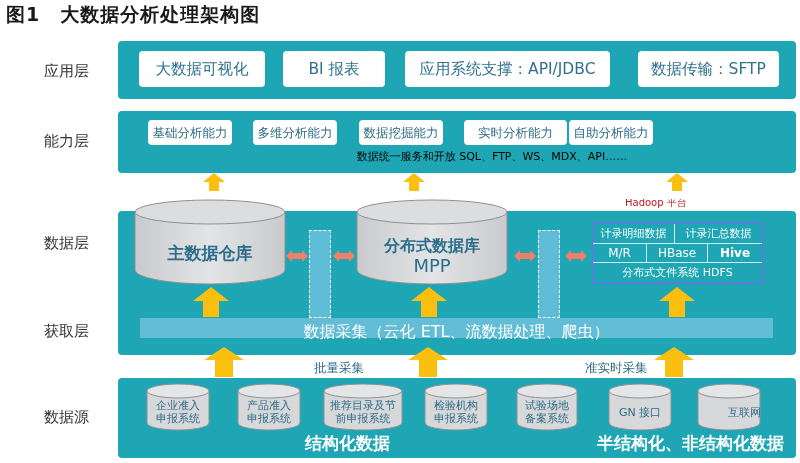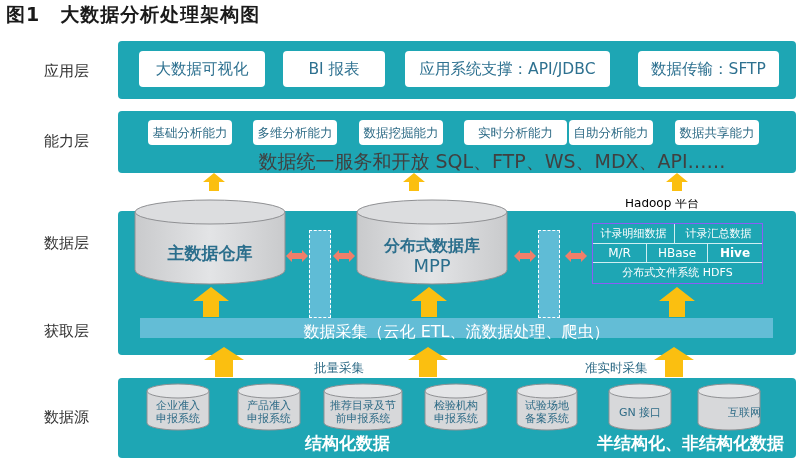--- a/index.html
+++ b/index.html
@@ -4,26 +4,26 @@
 <style>
   * { box-sizing: border-box; margin: 0; padding: 0; }
   body { width: 800px; height: 463px; background: #ffffff; position: relative; overflow: hidden;
          font-family: "DejaVu Sans", "Liberation Sans", sans-serif; }
   .title { position: absolute; left: 6px; top: 2px; font-size: 19px; font-weight: bold; color: #1a1a1a; letter-spacing: 1px; }
   .layer-label { position: absolute; left: 44px; width: 74px; font-size: 15px; color: #333; text-align: left; }
   .panel { position: absolute; background: #1ea6b4; border-radius: 4px; }
   .wbox { position: absolute; background: #ffffff; border-radius: 4px; color: #2e7190; text-align: center; }
   .app-box { top: 10px; height: 36px; line-height: 36px; font-size: 15.5px; }
   .cap-box { top: 9px; height: 25px; line-height: 25px; font-size: 12.5px; color: #2e6b86; }
-  .cap-sub { position: absolute; top: 38px; left: 0; right: 0; text-align: center; color: #404040; font-size: 19px; padding-left: 100px; }
+  .cap-sub { position: absolute; top: 38px; left: 0; right: 0; text-align: center; color: #000000; font-size: 11px; padding-left: 100px; }
   .arrow { position: absolute; }
   .cyl { position: absolute; }
   .cyl-text { position: absolute; left: 0; right: 0; text-align: center; color: #2b6e8c; font-weight: bold; }
   .dashed-col { position: absolute; background: #5fbcd6; border: 1.5px dashed #ffffff; }
-  .hadoop-title { position: absolute; color: #000000; font-size: 12px; }
+  .hadoop-title { position: absolute; color: #b91c1c; font-size: 10px; }
   .hgrid { position: absolute; border: 1px solid #8b5cf6; color: #ffffff; font-size: 11px; }
   .hcell { position: absolute; text-align: center; border-color: #cfeff2; border-style: solid; border-width: 0; }
   .collect-bar { position: absolute; background: #63bdd6; color: #ffffff; font-size: 16px; text-align: center; }
   .small-label { position: absolute; font-size: 12.5px; color: #2e6b86; }
   .src-text { position: absolute; left: 0; right: 0; text-align: center; color: #2e6b86; font-size: 11px; line-height: 13px; }
   .src-footer { position: absolute; color: #ffffff; font-size: 17px; font-weight: bold; }
 </style>
 </head>
 <body>
 
@@ -51,21 +51,20 @@
   <div class="wbox app-box" style="left:165px; width:102px;">BI 报表</div>
   <div class="wbox app-box" style="left:520px; width:141px;">数据传输：SFTP</div>
 </div>
 
 <div class="panel" style="left:118px; top:111px; width:678px; height:62px;">
   <div class="wbox cap-box" style="left:135px; width:84px;">多维分析能力</div>
   <div class="wbox cap-box" style="left:30px; width:84px;">基础分析能力</div>
   <div class="wbox cap-box" style="left:241px; width:84px;">数据挖掘能力</div>
   <div class="wbox cap-box" style="left:346px; width:103px;">实时分析能力</div>
   <div class="wbox cap-box" style="left:451px; width:84px;">自助分析能力</div>
-  <div class="wbox cap-box" style="left:557px; width:84px;">数据共享能力</div>
   <div class="cap-sub" style="padding-left:70px;">数据统一服务和开放 SQL、FTP、WS、MDX、API……</div>
 </div>
 
 <svg class="arrow" style="left:203px; top:173px" width="22" height="18" viewBox="0 0 22 18">
     <polygon points="11,0 22,9 16,9 16,18 6,18 6,9 0,9" fill="#fbbf10"></polygon>
   </svg>
 <svg class="arrow" style="left:403px; top:173px" width="22" height="18" viewBox="0 0 22 18">
     <polygon points="11,0 22,9 16,9 16,18 6,18 6,9 0,9" fill="#fbbf10"></polygon>
   </svg>
 <svg class="arrow" style="left:666px; top:173px" width="22" height="18" viewBox="0 0 22 18">

